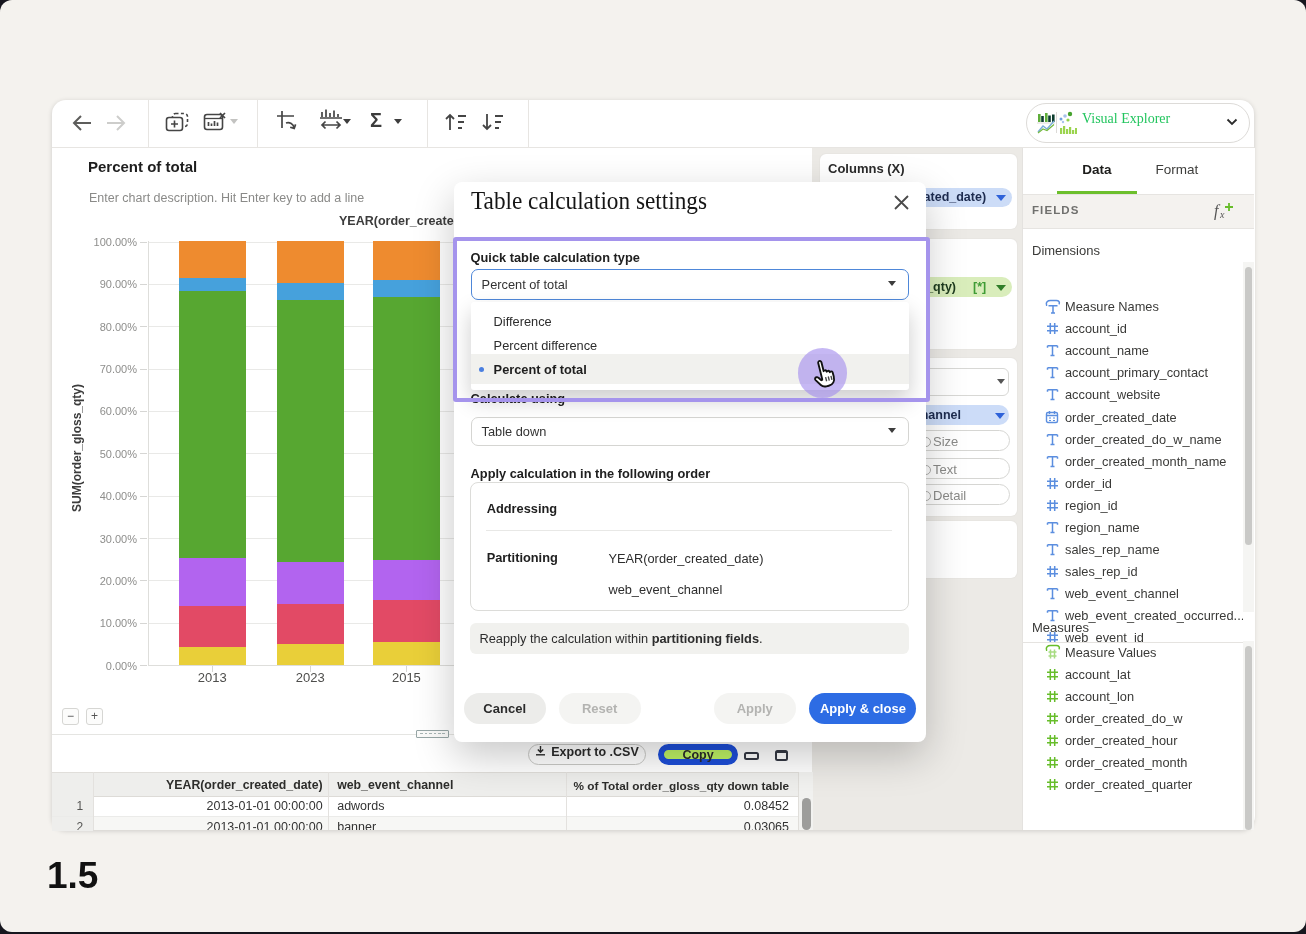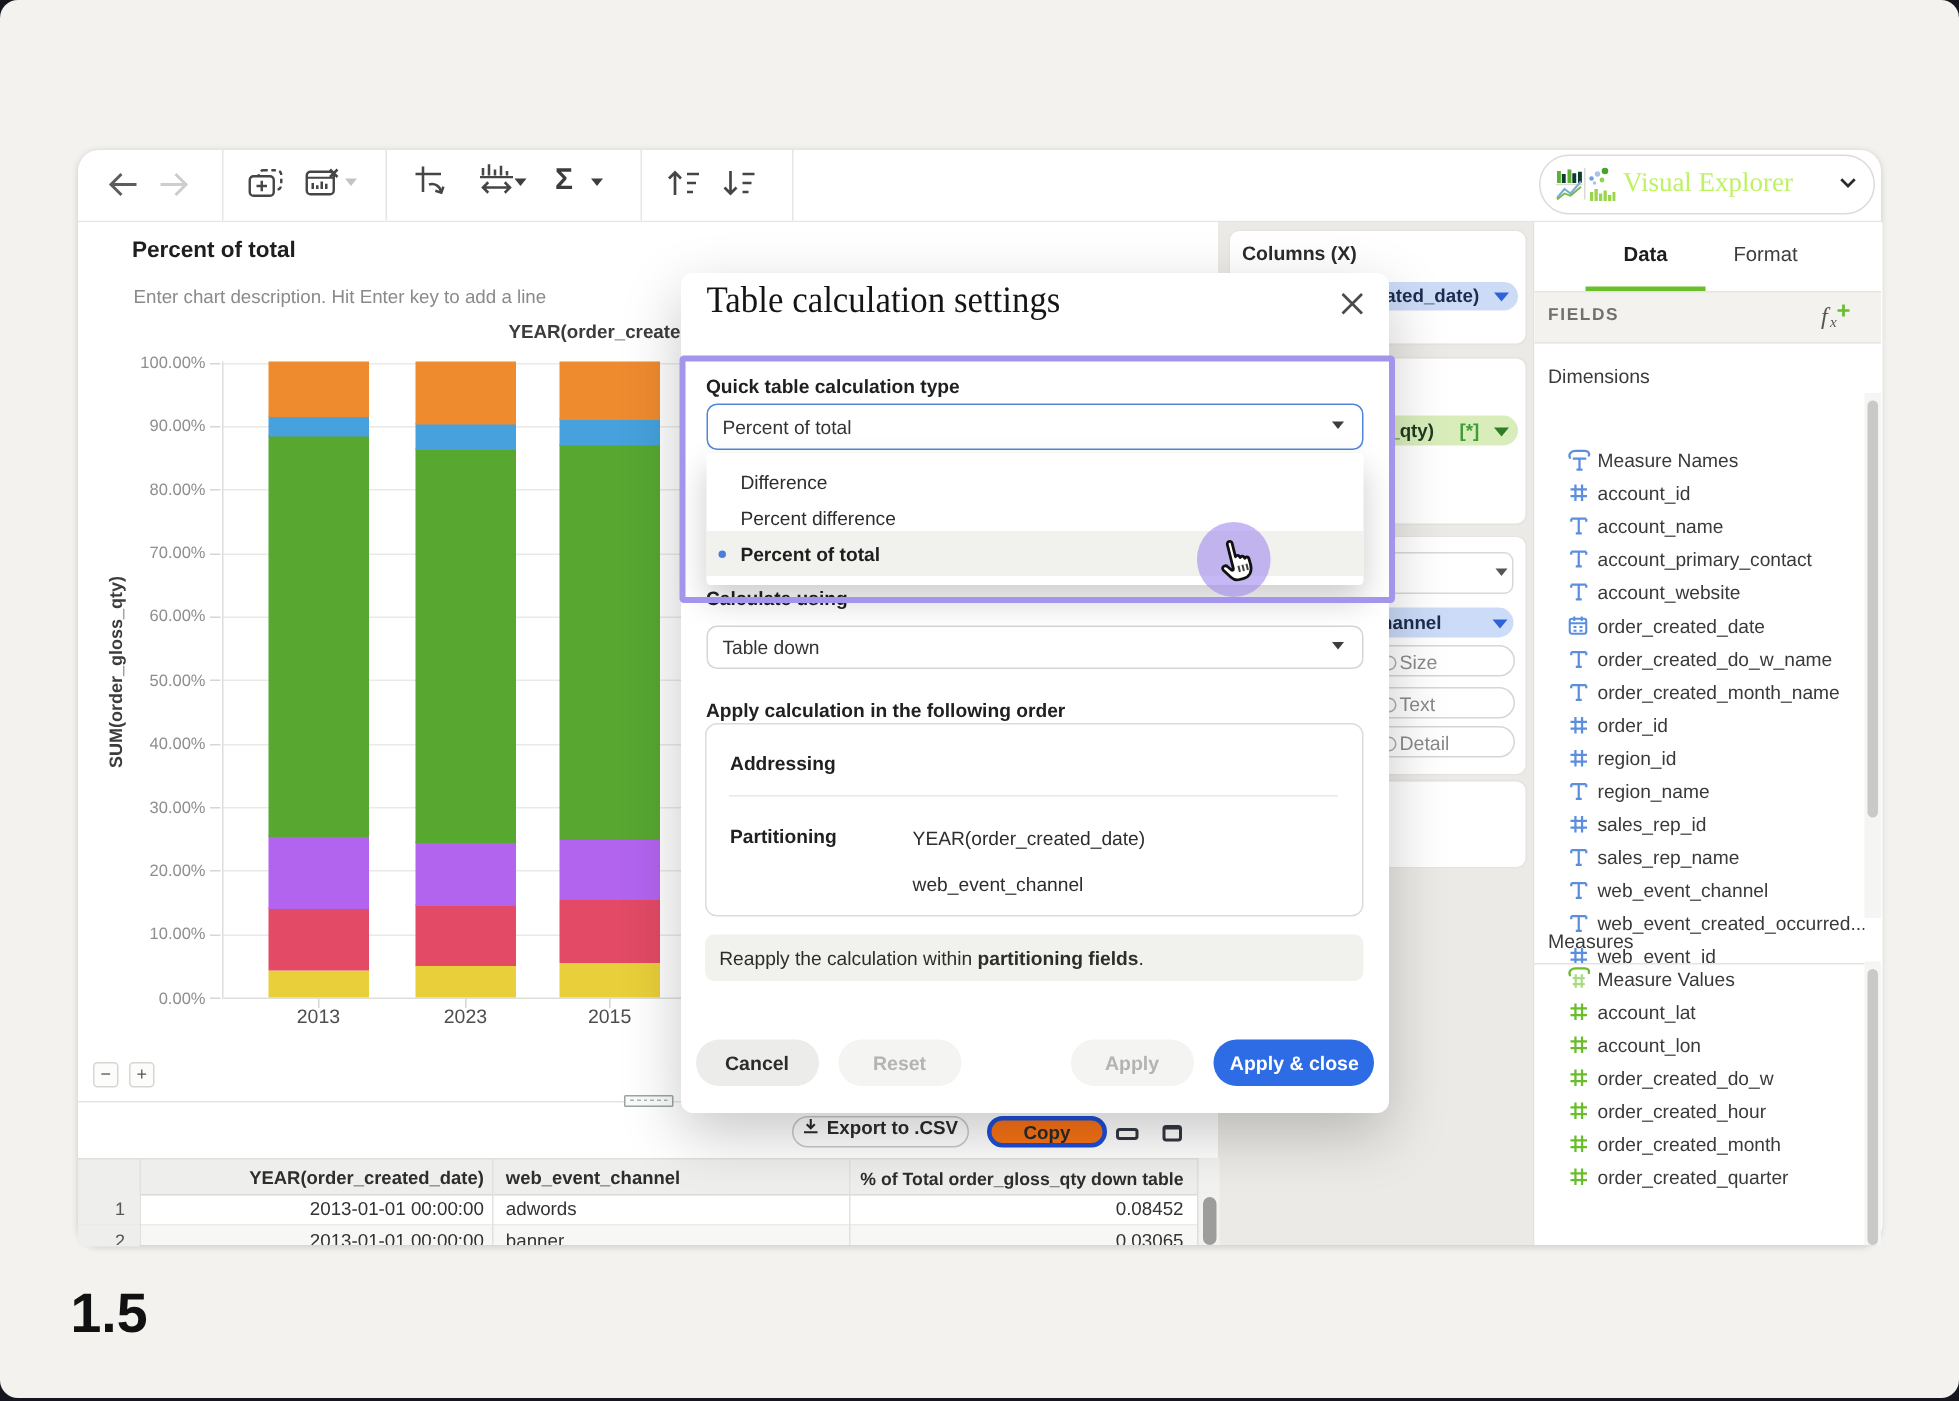--- a/index.html
+++ b/index.html
@@ -84,21 +84,21 @@
     <rect x="15" y="4.5" width="2.6" height="7.5" fill="#0c3d2e"></rect>
     <path d="M1 22l5-6 4 3 7-8" stroke="#7aaed6" stroke-width="1.4" fill="none"></path>
     <path d="M1 23l5-4 4 1.5 7-6" stroke="#74b93f" stroke-width="1.2" fill="none"></path>
     <circle cx="24" cy="9" r="1.5" fill="#6f9fe0"></circle>
     <circle cx="28" cy="6" r="1.8" fill="#a9c3ec"></circle>
     <circle cx="33" cy="4" r="2.2" fill="#46a32e"></circle>
     <circle cx="26" cy="12" r="1.2" fill="#a9c3ec"></circle>
     <circle cx="31" cy="10" r="1.6" fill="#8fd44f"></circle>
     <path d="M23 24v-6h2.2v6zm3 0v-8h2.2v8zm3 0v-5h2.2v5zm3 0v-7h2.2v7zm3 0v-4h2.2v4zm3 0v-6h2.2v6z" fill="#9bd44e"></path>
   </svg>
-<div class="ab" style="left:1082px;top:111px;font-family:'Liberation Serif',serif;font-size:18px;color:#bef264;">Visual Explorer</div>
+<div class="ab" style="left:1082px;top:111px;font-family:'Liberation Serif',serif;font-size:14px;color:#22c55e;">Visual Explorer</div>
 <svg class="ab" style="left:1226px;top:118px;" width="12" height="8" viewBox="0 0 12 8">
     <path d="M1.5 1.5 6 6l4.5-4.5" stroke="#2b2b2b" stroke-width="1.8" fill="none"></path>
   </svg>
 
 <div class="ab" style="left:52px;top:148px;width:760px;height:585.5px;border-right:1px solid #e3e1de;border-bottom:1px solid #e5e5e2;background:#fff;"></div>
 <div class="ab" style="left:812px;top:734px;width:1px;height:96px;background:#e3e1de;"></div>
 <div class="ab b" style="left:88px;top:158px;font-size:15px;color:#1e1e1e;">Percent of total</div>
 <div class="ab" style="left:89px;top:190.5px;font-size:12.5px;color:#8a8a88;">Enter chart description. Hit Enter key to add a line</div>
 <div class="ab b" style="left:339px;top:213.5px;font-size:12.5px;color:#3c3c3c;">YEAR(order_created_date)</div>
 <div class="ab b" style="left:-16px;top:441px;width:186px;text-align:center;font-size:12px;color:#3c3c3c;transform:rotate(-90deg);">SUM(order_gloss_qty)</div>
@@ -306,32 +306,32 @@
       <span class="ic">
         <svg width="13" height="13" viewBox="0 0 13 13">
           <path d="M1.5 1.8h10M1.5 1.8v2M11.5 1.8v2M6.5 1.8v9.4M4.5 11.5h4" stroke="#5b8edf" stroke-width="1.5" fill="none"></path>
         </svg>
       </span>
       <span class="tx">region_name</span>
     </div>
 <div class="drow">
       <span class="ic">
         <svg width="13" height="13" viewBox="0 0 13 13">
+          <path d="M1.5 1.8h10M1.5 1.8v2M11.5 1.8v2M6.5 1.8v9.4M4.5 11.5h4" stroke="#5b8edf" stroke-width="1.5" fill="none"></path>
+        </svg>
+      </span>
+      <span class="tx">sales_rep_name</span>
+    </div>
+<div class="drow">
+      <span class="ic">
+        <svg width="13" height="13" viewBox="0 0 13 13">
           <path d="M4.3 1v11M8.7 1v11M1 4.3h11M1 8.7h11" stroke="#5b8edf" stroke-width="1.5"></path>
         </svg>
       </span>
       <span class="tx">sales_rep_id</span>
-    </div>
-<div class="drow">
-      <span class="ic">
-        <svg width="13" height="13" viewBox="0 0 13 13">
-          <path d="M1.5 1.8h10M1.5 1.8v2M11.5 1.8v2M6.5 1.8v9.4M4.5 11.5h4" stroke="#5b8edf" stroke-width="1.5" fill="none"></path>
-        </svg>
-      </span>
-      <span class="tx">sales_rep_name</span>
     </div>
 <div class="drow">
       <span class="ic">
         <svg width="13" height="13" viewBox="0 0 13 13">
           <path d="M1.5 1.8h10M1.5 1.8v2M11.5 1.8v2M6.5 1.8v9.4M4.5 11.5h4" stroke="#5b8edf" stroke-width="1.5" fill="none"></path>
         </svg>
       </span>
       <span class="tx">web_event_channel</span>
     </div>
 <div class="drow">
@@ -412,21 +412,21 @@
       </span>
       <span class="tx">order_created_quarter</span>
     </div>
 </div>
 <div class="ab" style="left:1243px;top:641px;width:10.5px;height:189px;background:#f5f5f3;"></div>
 <div class="ab" style="left:1244.5px;top:646px;width:7.5px;height:184px;background:#c9c9c7;border-radius:4px;"></div>
 <div class="ab" style="left:528px;top:744px;width:118px;height:21px;border:1px solid #c9c9c6;border-radius:11px;background:#fff;box-sizing:border-box;display:flex;align-items:flex-start;justify-content:center;font-size:12.5px;font-weight:700;color:#2b2b2b;"><svg width="11" height="11" viewBox="0 0 11 11" style="margin-right:5px;">
       <path d="M5.5 1v6M2.8 4.5 5.5 7.2 8.2 4.5" stroke="#2b2b2b" stroke-width="1.4" fill="none"></path>
       <path d="M1 9.8h9" stroke="#2b2b2b" stroke-width="1.4"></path>
     </svg>Export to .CSV</div>
-<div class="ab" style="left:658px;top:744px;width:80px;height:21px;border:3px solid #1d4ed8;border-radius:11px;background:#f97316;box-sizing:border-box;display:flex;align-items:center;justify-content:center;font-size:12.5px;font-weight:700;color:#2b2b2b;">Copy</div>
+<div class="ab" style="left:658px;top:744px;width:80px;height:21px;border:6px solid #1d4ed8;border-radius:11px;background:#bef264;box-sizing:border-box;display:flex;align-items:center;justify-content:center;font-size:12.5px;font-weight:700;color:#2b2b2b;">Copy</div>
 <div class="ab" style="left:744px;top:752px;width:11px;height:4px;border:2px solid #343843;border-radius:2.5px;"></div>
 <div class="ab" style="left:775px;top:750px;width:8.5px;height:5.5px;border:2px solid #343843;border-radius:2.5px;border-top-width:3.5px;"></div>
 <div class="ab" style="left:52px;top:771.5px;width:746px;height:23.3px;background:#eeeeec;border-top:1px solid #e0deda;border-bottom:1px solid #dddbd7;"></div>
 <div class="ab" style="left:52px;top:771.5px;width:41.3px;height:58.5px;background:#eeeeec;border-top:1px solid #e0deda;"></div>
 <div class="ab b" style="left:119.6px;top:778.2px;width:203px;text-align:right;font-size:12.3px;color:#2d2d2b;">YEAR(order_created_date)</div>
 <div class="ab b" style="left:337.2px;top:778.2px;font-size:12.3px;color:#2d2d2b;">web_event_channel</div>
 <div class="ab b" style="left:489px;top:778.7px;width:300px;text-align:right;font-size:11.8px;color:#2d2d2b;">% of Total order_gloss_qty down table</div>
 <div class="ab" style="left:52px;top:795.8px;width:746px;height:34.2px;overflow:hidden;">
 <div style="position:absolute;left:0;top:0;width:31.3px;height:21.2px;background:#eeeeec;color:#555553;font-size:12px;text-align:right;line-height:21.2px;">1</div>
 <div style="position:absolute;left:41.3px;top:21.2px;width:705px;height:21.2px;background:#f7f7f5;"></div>

